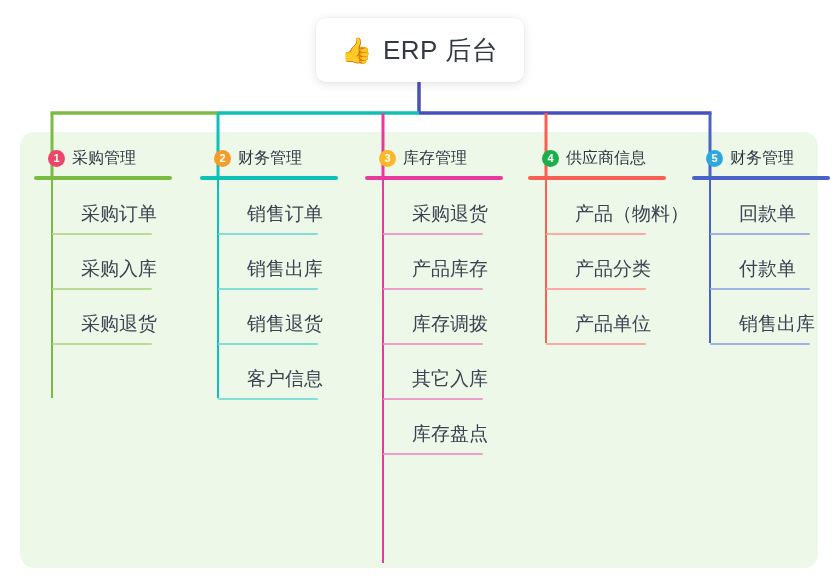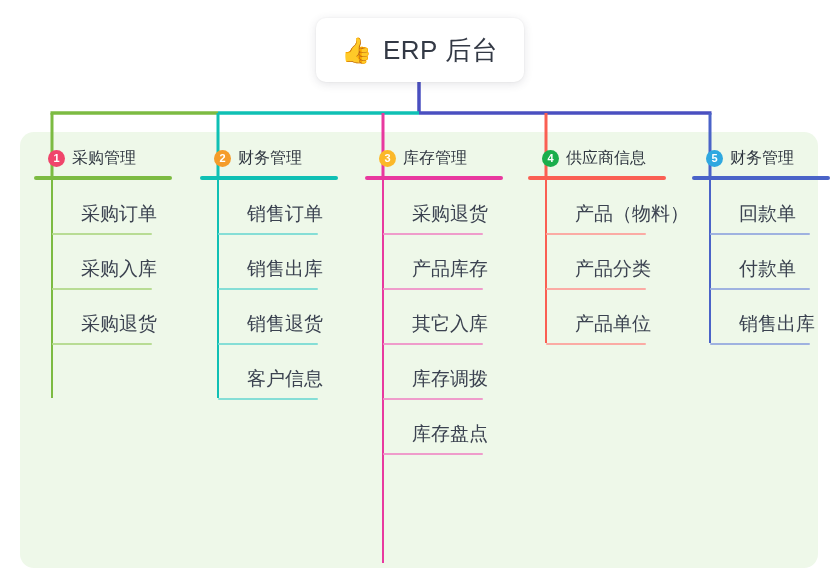--- a/index.html
+++ b/index.html
@@ -220,25 +220,25 @@
         <div class="sub-list">
           <div class="sub-item">
             <span class="sub-label">采购退货</span>
             <div class="sub-rule" style="background: rgb(239, 156, 203);"></div>
           </div>
           <div class="sub-item">
             <span class="sub-label">产品库存</span>
             <div class="sub-rule" style="background: rgb(239, 156, 203);"></div>
           </div>
           <div class="sub-item">
+            <span class="sub-label">库存调拨</span>
+            <div class="sub-rule" style="background: rgb(239, 156, 203);"></div>
+          </div>
+          <div class="sub-item">
             <span class="sub-label">其它入库</span>
-            <div class="sub-rule" style="background: rgb(239, 156, 203);"></div>
-          </div>
-          <div class="sub-item">
-            <span class="sub-label">库存调拨</span>
             <div class="sub-rule" style="background: rgb(239, 156, 203);"></div>
           </div>
           <div class="sub-item">
             <span class="sub-label">库存盘点</span>
             <div class="sub-rule" style="background: rgb(239, 156, 203);"></div>
           </div>
         </div>
       </div>
       <div class="col" style="left: 528px;">
         <div class="col-head">

